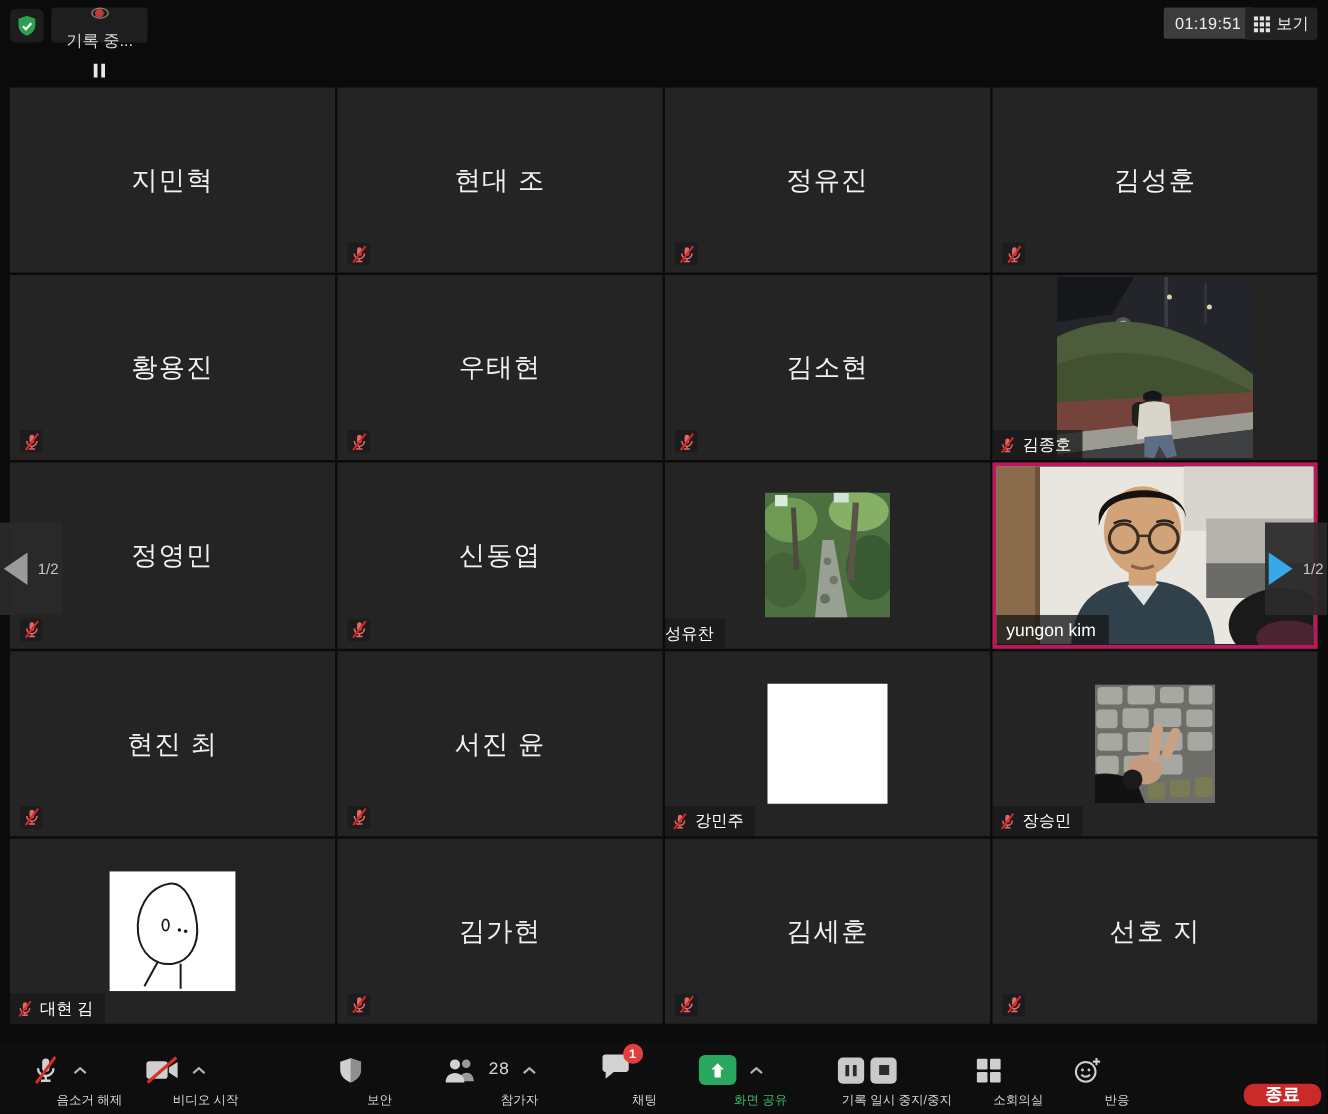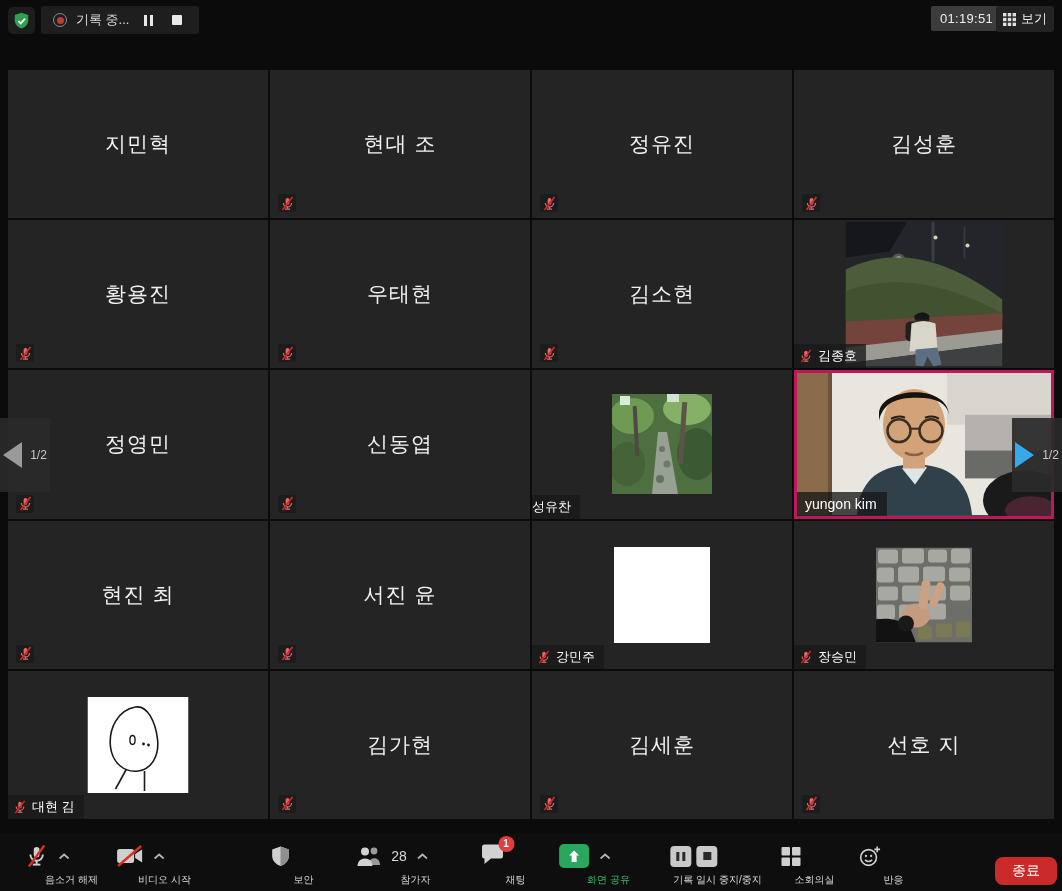--- a/index.html
+++ b/index.html
@@ -5,21 +5,21 @@
   * { margin:0; padding:0; box-sizing:border-box; }
   html,body { width:1062px; height:891px; background:#0b0b0b; overflow:hidden;
     font-family:"Liberation Sans","DejaVu Sans",sans-serif; }
   .stage { position:relative; width:1062px; height:891px; background:#0b0b0b; }
 
   
   .topbar { position:absolute; top:0; left:0; width:100%; height:42px; }
   .shield-btn { position:absolute; left:8px; top:7px; width:27px; height:27px;
     background:#1d1d1d; border-radius:5px; display:flex; align-items:center; justify-content:center; }
   .rec-pill { position:absolute; left:41px; top:6px; height:28px; background:#1e1e1e;
-    border-radius:3px; display:flex; align-items:center; padding:0 12px; gap:9px; }
+    border-radius:3px; display:flex; align-items:center; padding:0 12px; gap:9px;flex-direction:column; }
   .rec-dot { width:14px; height:14px; border-radius:50%; border:1.5px solid #8d8d8d;
     display:flex; align-items:center; justify-content:center; }
   .rec-dot i { width:7px; height:7px; border-radius:50%; background:#c23a32; }
   .rec-label { color:#dcdcdc; font-size:13px; white-space:nowrap; }
   .rec-btn { display:flex; align-items:center; justify-content:center; width:20px; height:20px; cursor:pointer; }
   .pause-glyph { display:flex; gap:3px; }
   .pause-glyph i { width:3px; height:11px; background:#e8e8e8; }
   .stop-glyph { width:10px; height:10px; background:#e8e8e8; border-radius:1px; }
   .timer-box { position:absolute; right:60px; top:6px; background:#3c3c3c; color:#ececec;
     font-size:13px; padding:5px 9px; border-radius:2px; letter-spacing:.3px; }
@@ -68,23 +68,23 @@
     display:flex; align-items:center; justify-content:center; }
   .rec-ctl { width:21px; height:21px; background:#c9c9c9; border-radius:4px;
     display:flex; align-items:center; justify-content:center; }
   .rec-ctl .bars { display:flex; gap:2.5px; }
   .rec-ctl .bars i { width:3px; height:9px; background:#2a2a2a; }
   .rec-ctl .sq { width:8px; height:8px; background:#2a2a2a; }
   .chat-wrap { position:relative; }
   .chat-badge { position:absolute; top:-7px; right:-10px; min-width:16px; height:16px;
     background:#e43d3d; border-radius:8px; color:#fff; font-size:10px; font-weight:bold;
     display:flex; align-items:center; justify-content:center; padding:0 4px; }
-  .count-num { color:#d8d8d8; font-size:14px; margin-left:2px; }
-  .end-btn { position:absolute; right:5px; bottom:6px; width:62px; height:28px; background:#cb2a2a;
-    border:none; border-radius:8px; color:#fff; font-size:14px; font-weight:normal; cursor:pointer;
+  .count-num { color:#d8d8d8; font-size:14px; margin-left:2px;font-family:Liberation Mono, monospace; }
+  .end-btn { position:absolute; right:5px; bottom:6px; width:62px; height:18px; background:#cb2a2a;
+    border:none; border-radius:8px; color:#fff; font-size:14px; font-weight:bold; cursor:pointer;
     font-family:inherit; }
 </style>
 </head>
 <body>
 
 <svg width="0" height="0" style="position:absolute">
   <defs>
     <symbol id="sym-mic-red" viewBox="0 0 24 24">
       <rect x="9" y="3" width="6" height="11" rx="3" fill="#e06a6a"></rect>
       <path d="M5.5 11a6.5 6.5 0 0 0 13 0" stroke="#e06a6a" stroke-width="2" fill="none"></path>

